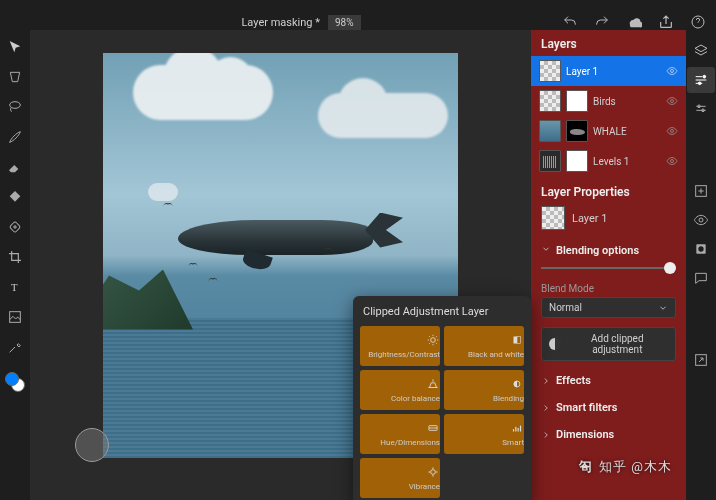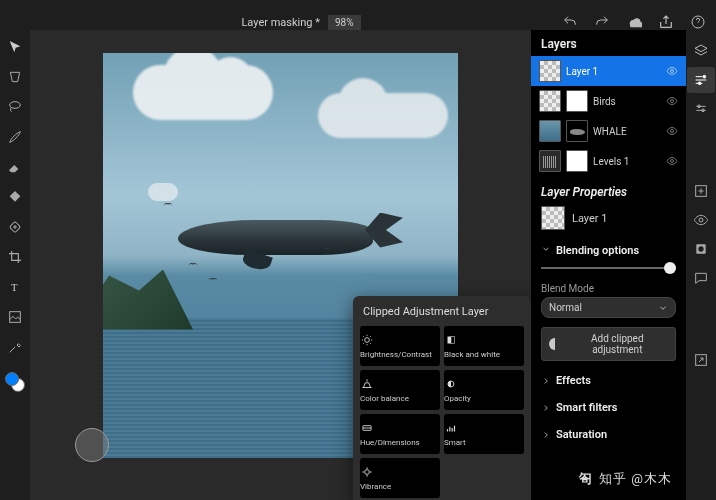--- a/index.html
+++ b/index.html
@@ -52,26 +52,26 @@
   .bird::before, .bird::after { content:''; position:absolute; top:0; width:5px; height:5px; border-top:1.5px solid #333; border-radius:50% 50% 0 0; }
   .bird::before { left:0; transform: skewX(-20deg); }
   .bird::after { right:0; transform: skewX(20deg); }
 
   .touch-circle { position: absolute; bottom: 38px; left: 45px; width: 34px; height: 34px; border-radius: 50%; background: rgba(120,120,120,.5); border: 1px solid #999; }
 
   
   .popup { position: absolute; right: 0px; top: 266px; width: 178px; background: #2d2d2d; border-radius: 6px; padding: 9px 7px 7px; box-shadow: 0 4px 18px rgba(0,0,0,.5); z-index: 20; }
   .popup-title { font-size: 11px; color: #ddd; margin-bottom: 8px; padding-left: 3px; }
   .popup-grid { display: grid; grid-template-columns: 1fr 1fr; gap: 4px; }
-  .popup-btn { background: #000000; border-radius: 3px; height: 40px; display: flex; flex-direction: column; align-items: flex-start; justify-content: center; gap: 3px; font-size: 8px; color: #ccc; }
+  .popup-btn { background: #a16207; border-radius: 3px; height: 40px; display: flex; flex-direction: column; align-items: flex-end; justify-content: center; gap: 3px; font-size: 8px; color: #ccc; }
   .popup-btn.single { grid-column: 1 / 2; }
   .popup-btn svg { width: 14px; height: 14px; }
 
   
-  .right-panel { width: 155px; background: #000000; display: flex; flex-direction: column; overflow: hidden; }
+  .right-panel { width: 155px; background: #7f1d1d; display: flex; flex-direction: column; overflow: hidden; }
   .panel-header { font-size: 12px; font-weight: 600; color: #eee; padding: 7px 10px 5px; }
   .layers-list { display: flex; flex-direction: column; }
   .layer-row { display: flex; align-items: center; gap: 5px; padding: 3px 8px; height: 30px; }
   .layer-row.selected { background: #1473e6; color: #fff; }
   .layer-thumb { width: 22px; height: 22px; border: 1px solid #555; background: #888; border-radius: 1px; flex-shrink: 0; }
   .layer-thumb.checker { background: repeating-conic-gradient(#bbb 0 25%, #eee 0 50%) 0 0/8px 8px; }
   .layer-thumb.white { background: #fff; }
   .layer-thumb.sky { background: linear-gradient(180deg,#6a95aa,#3e6e8c); }
   .layer-thumb.whale-t { background: #000; position: relative; }
   .layer-thumb.whale-t::after { content:''; position:absolute; left:3px; top:8px; width:15px; height:6px; background:#888; border-radius: 40% 60% 50% 50%; }
@@ -87,36 +87,36 @@
 
   .section-head { display: flex; align-items: flex-start; gap: 5px; padding: 7px 10px 3px; font-size: 11px; font-weight: 600; color: #eee; }
   .chevron { width: 10px; height: 10px; }
 
   .opacity-row { display: flex; justify-content: space-between; padding: 2px 10px; font-size: 10px; color: #999; }
   .slider { position: relative; height: 16px; margin: 0 10px 5px; }
   .slider-track { position: absolute; top: 7px; left: 0; right: 0; height: 2px; background: #666; }
   .slider-thumb { position: absolute; top: 2px; right: 0; width: 12px; height: 12px; background: #eee; border-radius: 50%; }
 
   .field-label { padding: 2px 10px 3px; font-size: 10px; color: #999; }
-  .select { margin: 0 10px 7px; background: #2f2f2f; border: 1px solid #444; border-radius: 8px; padding: 4px 7px; display: flex; justify-content: space-between; align-items: center; font-size: 10px; }
+  .select { margin: 0 10px 7px; background: #2f2f2f; border: 1px solid #444; border-radius: 3px; padding: 4px 7px; display: flex; justify-content: space-between; align-items: center; font-size: 10px; }
 
   .add-clipped { margin: 2px 10px 6px; background: #2f2f2f; border: 1px solid #444; border-radius: 3px; padding: 5px 7px; display: flex; align-items: center; gap: 6px; font-size: 10px; text-align: center; }
   .half-circle { width: 12px; height: 12px; border-radius: 50%; background: linear-gradient(90deg,#ccc 50%, #333 50%); }
 
   .section-collapse { display: flex; align-items: center; gap: 5px; padding: 7px 10px; font-size: 11px; font-weight: 600; color: #eee; }
 
   
   .right-rail { width: 30px; background: #1e1e1e; display: flex; flex-direction: column; align-items: center; padding-top: 8px; gap: 3px; }
   .rail-icon { width: 28px; height: 26px; display: flex; align-items: center; justify-content: center; color: #aaa; border-radius: 3px; }
   .rail-icon.active { background: #3a3a3a; color: #fff; }
   .rail-icon svg { width: 16px; height: 16px; }
   .rail-gap { height: 50px; }
 
   
-  .watermark { position: absolute; bottom: 12px; right: 44px; font-size: 13px; color: #dcdcdc; text-shadow: 0 0 4px rgba(0,0,0,.8); z-index: 40; letter-spacing: 1px; }
+  .watermark { position: absolute; bottom: 24px; right: 44px; font-size: 13px; color: #dcdcdc; text-shadow: 0 0 4px rgba(0,0,0,.8); z-index: 40; letter-spacing: 1px; }
   .watermark-logo { font-weight: bold; margin-right: 2px; }
 </style>
 </head>
 <body>
 
 <div class="app">
 
   <div class="topbar">
     <div class="top-left"></div>
     <div class="top-center">
@@ -264,21 +264,21 @@
             <svg viewBox="0 0 24 24" fill="none" stroke="#ddd" stroke-width="1.5">
                 <path d="M12 4v4M6 18l3-8h6l3 8M4 18h16"></path>
               </svg>
             <span>Color balance</span>
           </div>
           <div class="popup-btn">
             <svg viewBox="0 0 24 24" fill="none" stroke="#ddd" stroke-width="1.5">
                 <circle cx="12" cy="12" r="5"></circle>
                 <path d="M12 7a5 5 0 000 10" fill="#ddd"></path>
               </svg>
-            <span>Opacity</span>
+            <span>Blending</span>
           </div>
           <div class="popup-btn">
             <svg viewBox="0 0 24 24" fill="none" stroke="#ddd" stroke-width="1.5">
                 <rect x="5" y="8" width="14" height="8" rx="1"></rect>
                 <path d="M5 12h14"></path>
               </svg>
             <span>Hue/Dimensions</span>
           </div>
           <div class="popup-btn">
             <svg viewBox="0 0 24 24" fill="#ddd">
@@ -334,21 +334,21 @@
           <div class="layer-thumb white"></div>
           <div class="layer-name">Levels 1</div>
           <svg class="layer-eye" viewBox="0 0 24 24" fill="none" stroke="currentColor" stroke-width="1.5">
               <path d="M2 12s3.5-7 10-7 10 7 10 7-3.5 7-10 7S2 12 2 12z"></path>
               <circle cx="12" cy="12" r="3"></circle>
             </svg>
         </div>
       </div>
 
       <div class="prop-section">
-        <div class="panel-header" style="padding:2px 0 3px;font-style:italic;">Layer Properties</div>
+        <div class="panel-header" style="padding:2px 0 3px;">Layer Properties</div>
         <div class="prop-row">
           <div class="prop-thumb"></div>
           <div>Layer 1</div>
         </div>
       </div>
 
       <div class="section-head">
         <svg class="chevron" viewBox="0 0 24 24" fill="none" stroke="#ccc" stroke-width="2">
             <path d="M6 9l6 6 6-6"></path>
           </svg>
@@ -381,21 +381,21 @@
       <div class="section-collapse">
         <svg class="chevron" viewBox="0 0 24 24" fill="none" stroke="#ccc" stroke-width="2">
             <path d="M9 6l6 6-6 6"></path>
           </svg>
         <span>Smart filters</span>
       </div>
       <div class="section-collapse">
         <svg class="chevron" viewBox="0 0 24 24" fill="none" stroke="#ccc" stroke-width="2">
             <path d="M9 6l6 6-6 6"></path>
           </svg>
-        <span>Saturation</span>
+        <span>Dimensions</span>
       </div>
     </div>
 
     <div class="right-rail">
       <div class="rail-icon">
           <svg viewBox="0 0 24 24" fill="none" stroke="#bbb" stroke-width="1.5">
             <path d="M12 3l9 5-9 5-9-5z"></path>
             <path d="M3 13l9 5 9-5"></path>
           </svg>
         </div>

